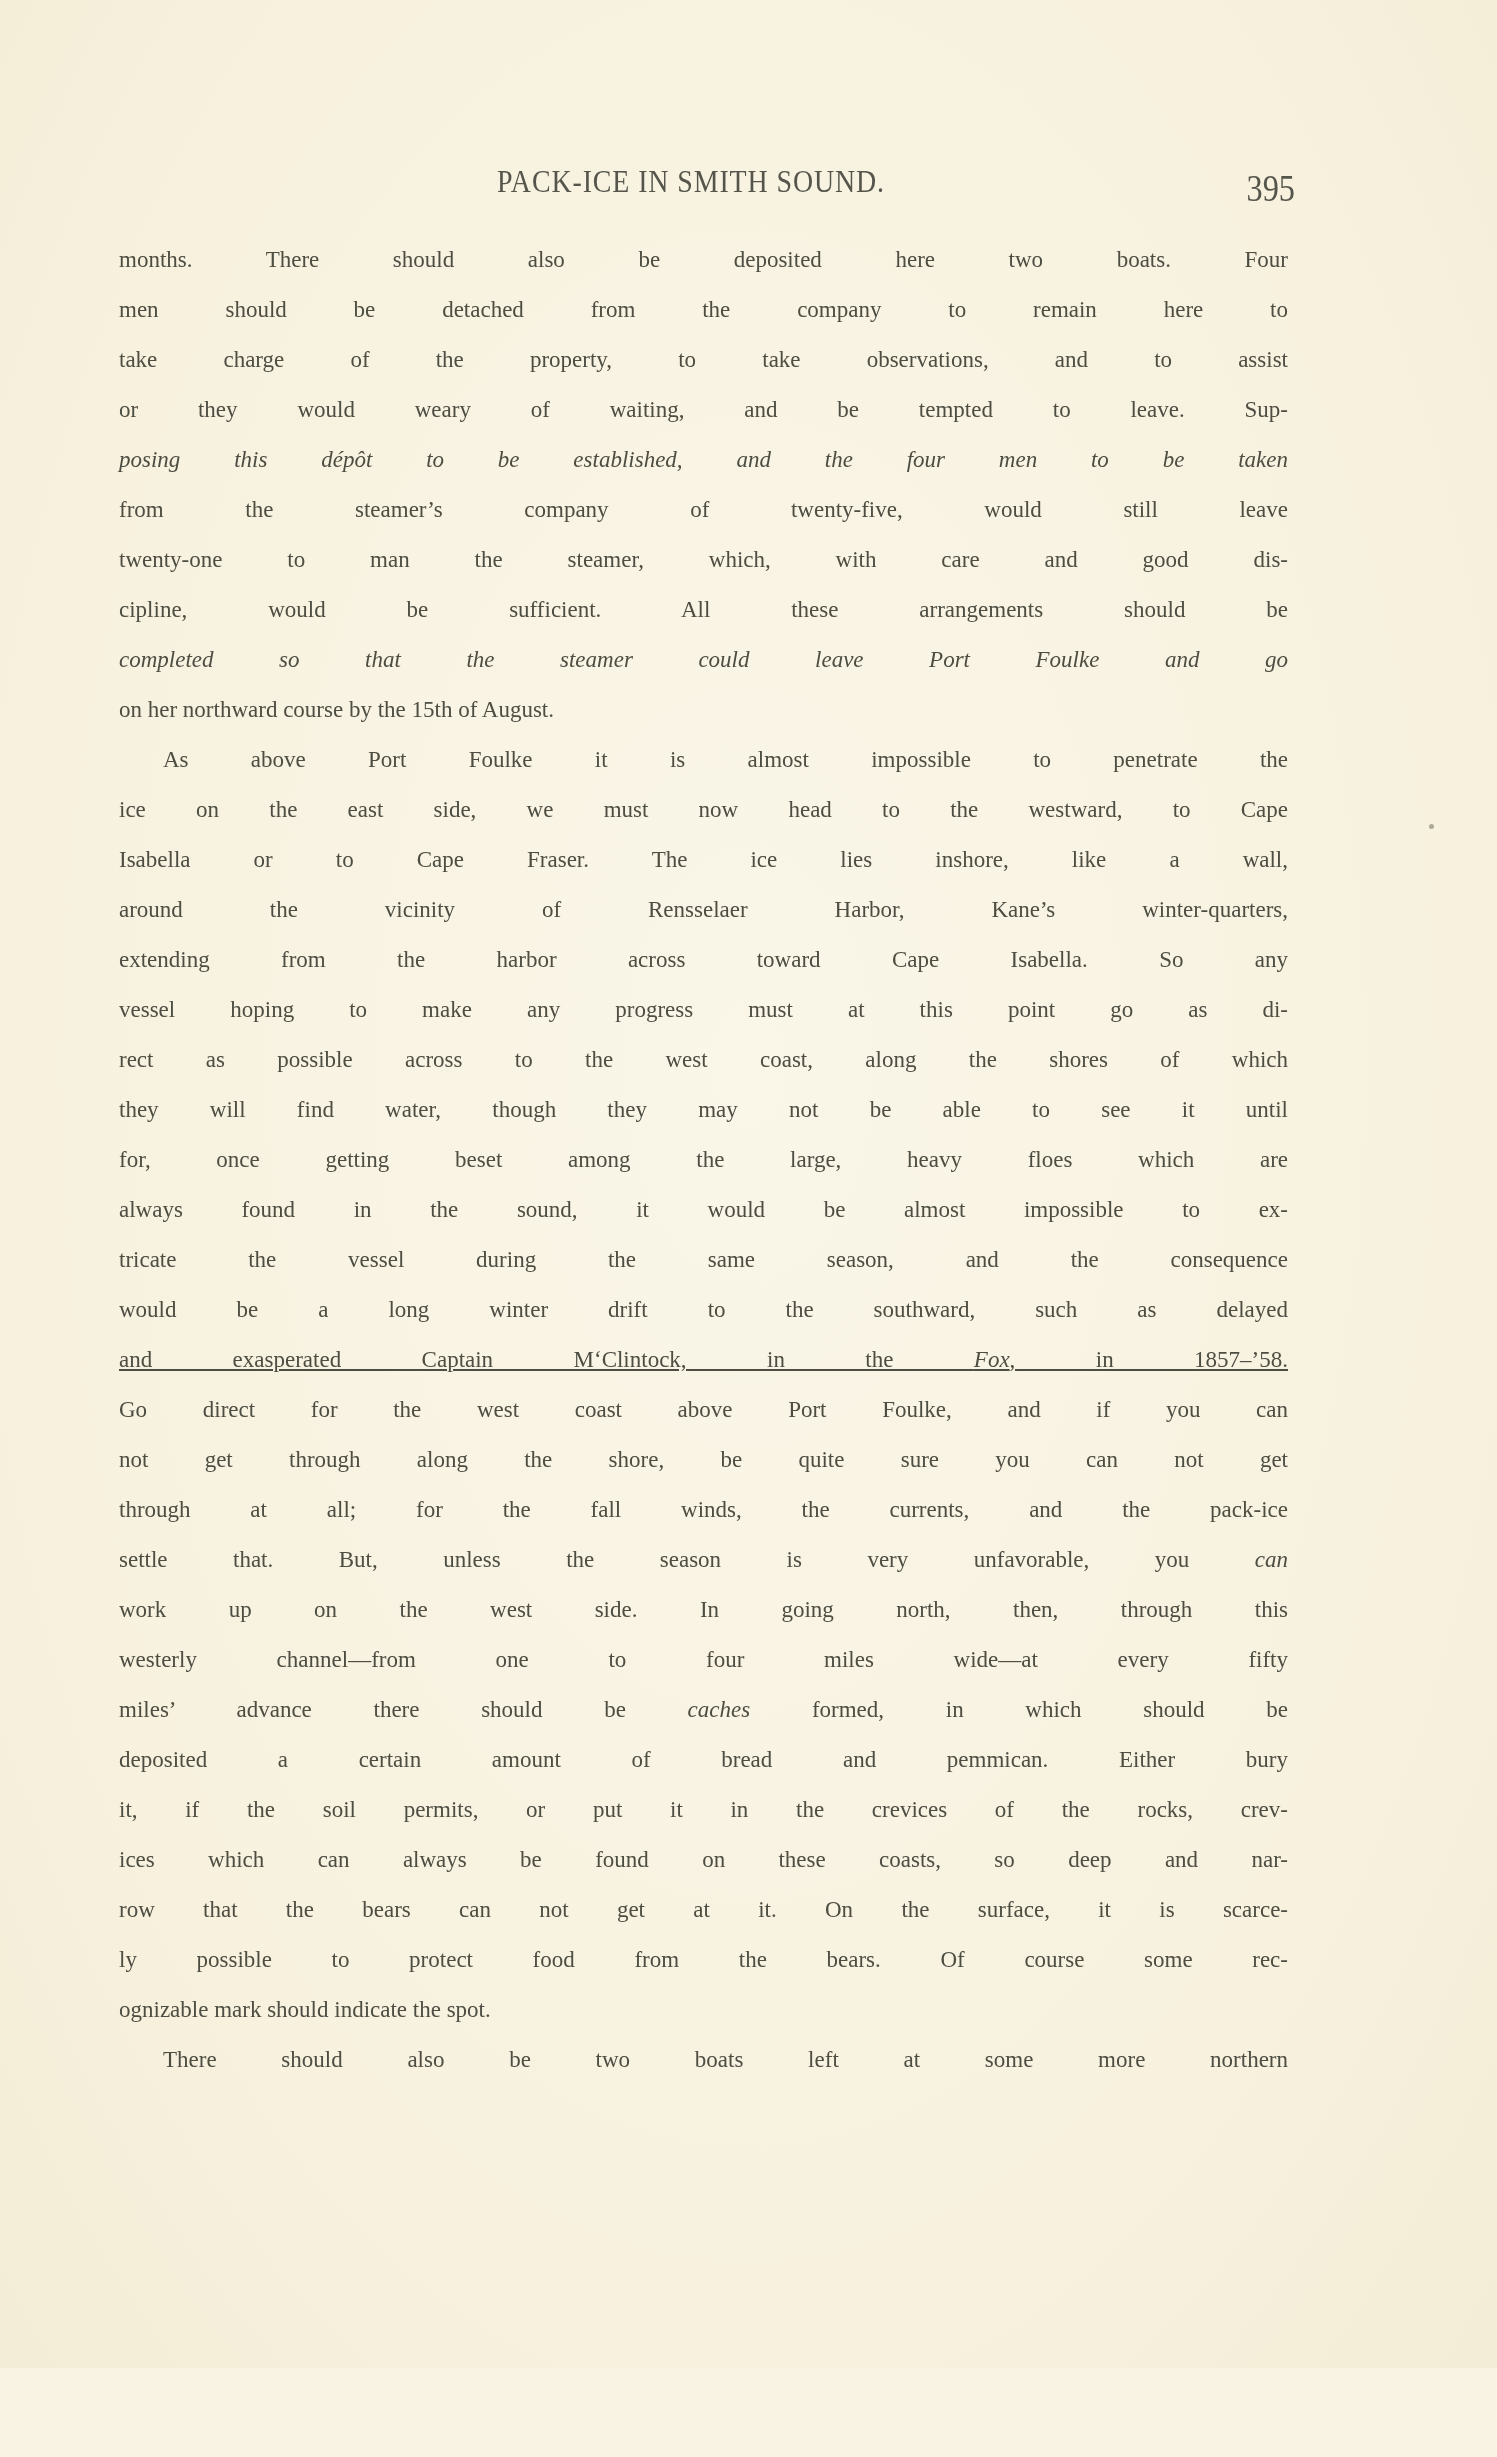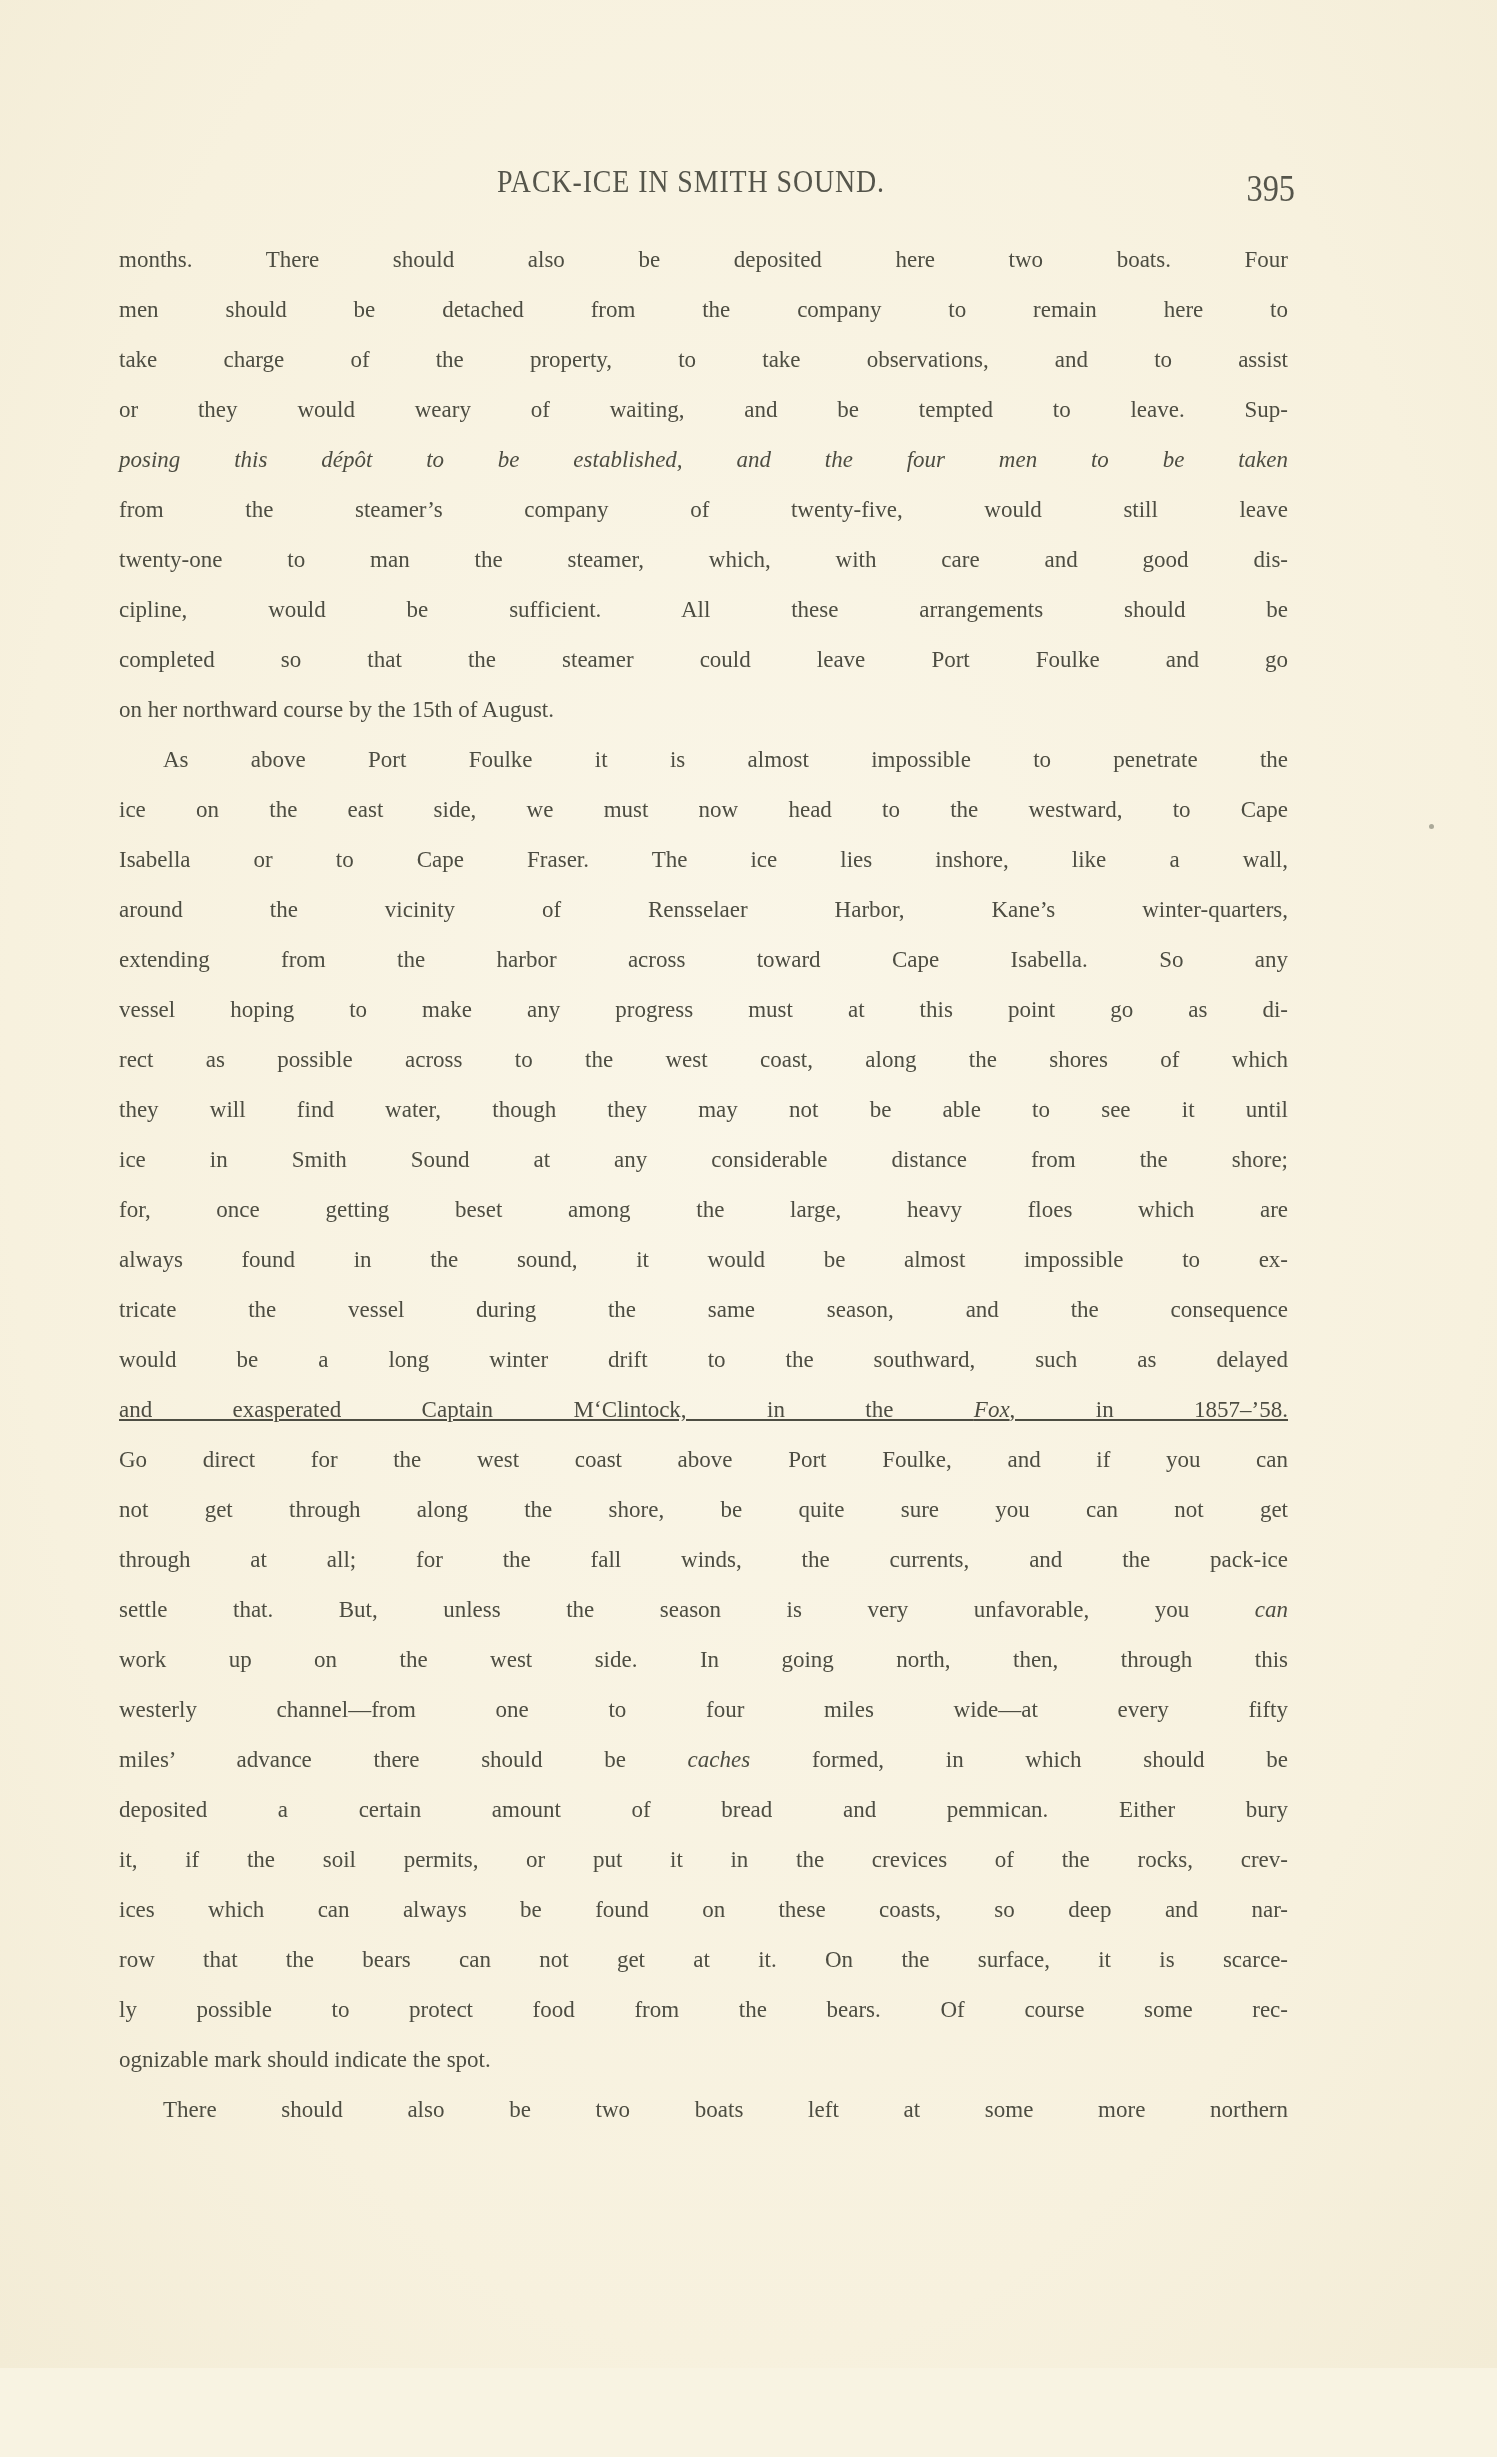--- a/index.html
+++ b/index.html
@@ -98,31 +98,30 @@
 
   <div class="body-text" id="body-text">
       <div class="line" style="white-space: nowrap;">months.  There should also be deposited here two boats.  Four</div>
       <div class="line" style="white-space: nowrap;">men should be detached from the company to remain here to</div>
       <div class="line" style="white-space: nowrap;">take charge of the property, to take observations, and to assist</div>
       <div class="line" style="white-space: nowrap;">or they would weary of waiting, and be tempted to leave.  Sup-</div>
       <div class="line" style="white-space: nowrap; font-style: italic;">posing this dépôt to be established, and the four men to be taken</div>
       <div class="line" style="white-space: nowrap;">from the steamer’s company of twenty-five, would still leave</div>
       <div class="line" style="white-space: nowrap;">twenty-one to man the steamer, which, with care and good dis-</div>
       <div class="line" style="white-space: nowrap;">cipline, would be sufficient.  All these arrangements should be</div>
-      <div class="line" style="white-space: nowrap;">completed so that the steamer could leave Port Foulke and go</div>
+      <div class="line" style="white-space: nowrap; font-style: italic;">completed so that the steamer could leave Port Foulke and go</div>
       <div class="line last" style="white-space: nowrap;">on her northward course by the 15th of August.</div>
       <div class="line indent" style="white-space: nowrap;">As above Port Foulke it is almost impossible to penetrate the</div>
       <div class="line" style="white-space: nowrap;">ice on the east side, we must now head to the westward, to Cape</div>
       <div class="line" style="white-space: nowrap;">Isabella or to Cape Fraser.  The ice lies inshore, like a wall,</div>
       <div class="line" style="white-space: nowrap;">around the vicinity of Rensselaer Harbor, Kane’s winter-quarters,</div>
       <div class="line" style="white-space: nowrap;">extending from the harbor across toward Cape Isabella.  So any</div>
       <div class="line" style="white-space: nowrap;">vessel hoping to make any progress must at this point go as di-</div>
       <div class="line" style="white-space: nowrap;">rect as possible across to the west coast, along the shores of which</div>
       <div class="line" style="white-space: nowrap;">they will find water, though they may not be able to see it until</div>
-      <div class="line" style="white-space: nowrap;">ice in Smith Sound at any considerable distance from the shore;</div>
       <div class="line" style="white-space: nowrap;">for, once getting beset among the large, heavy floes which are</div>
       <div class="line" style="white-space: nowrap;">always found in the sound, it would be almost impossible to ex-</div>
       <div class="line" style="white-space: nowrap;">tricate the vessel during the same season, and the consequence</div>
       <div class="line" style="white-space: nowrap;">would be a long winter drift to the southward, such as delayed</div>
       <div class="line" style="white-space: nowrap; text-decoration: underline;"><span>and exasperated Captain M‘Clintock, in the </span><em>Fox</em><span>, in 1857–’58.</span></div>
       <div class="line" style="white-space: nowrap;">Go direct for the west coast above Port Foulke, and if you can</div>
       <div class="line" style="white-space: nowrap;">not get through along the shore, be quite sure you can not get</div>
       <div class="line" style="white-space: nowrap;">through at all; for the fall winds, the currents, and the pack-ice</div>
       <div class="line" style="white-space: nowrap;"><span>settle that.  But, unless the season is very unfavorable, you </span><em>can</em><span></span></div>
       <div class="line" style="white-space: nowrap;">work up on the west side.  In going north, then, through this</div>

